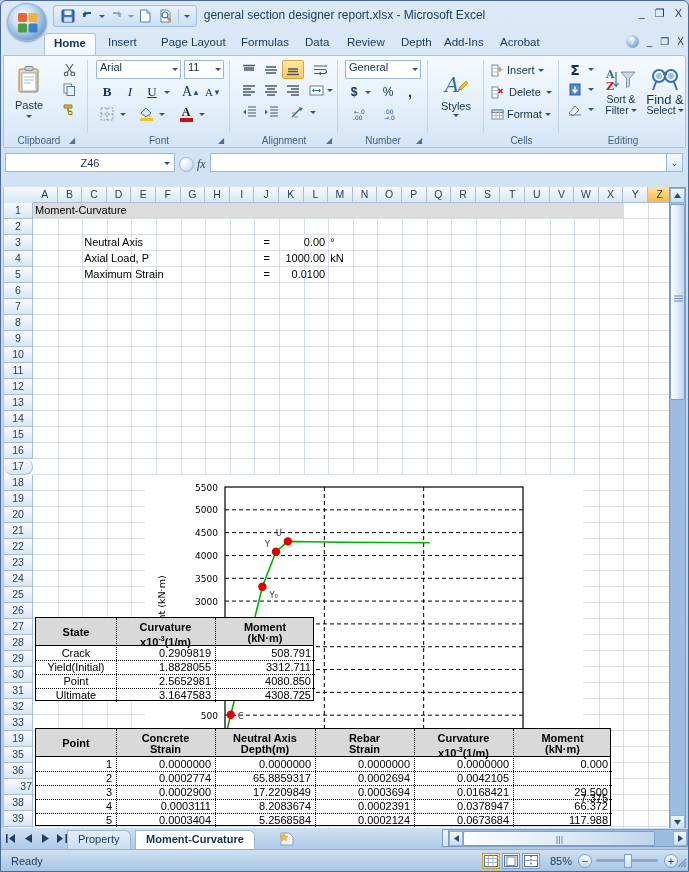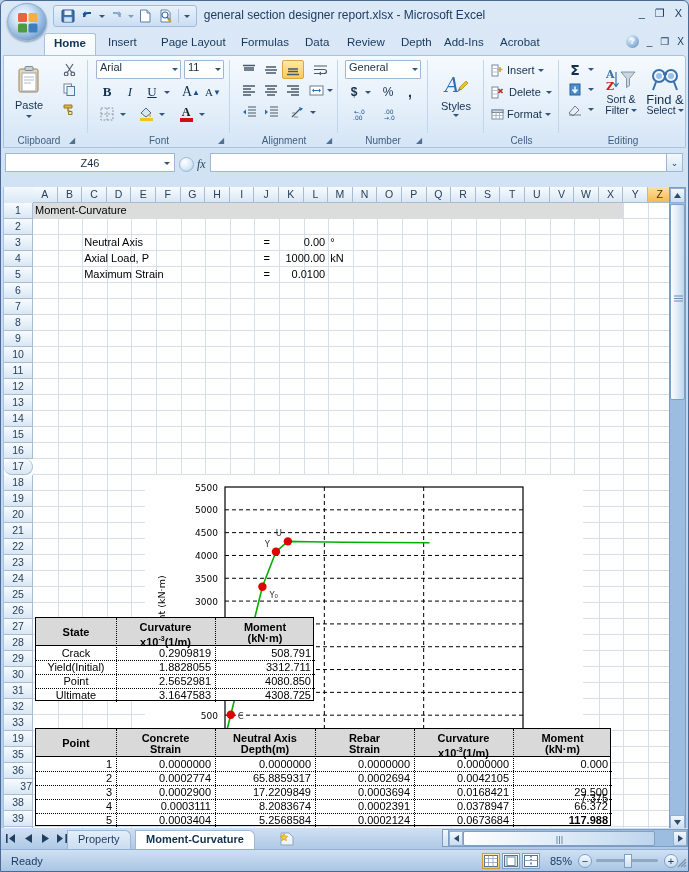--- a/index.html
+++ b/index.html
@@ -888,21 +888,21 @@
           <div class="tcell r" style="left: 179px; top: 71px; width: 100px; padding-right: 4px;">8.2083674</div>
           <div class="tcell r" style="left: 279px; top: 71px; width: 99px; padding-right: 4px;">0.0002391</div>
           <div class="tcell r" style="left: 378px; top: 71px; width: 99px; padding-right: 4px;">0.0378947</div>
           <div class="tcell r" style="left: 477px; top: 71px; width: 99px; padding-right: 4px;">66.372</div>
           <div class="tdoth" style="left: 0px; top: 84px; width: 576px;"></div>
           <div class="tcell r" style="left: 0px; top: 85px; width: 80px; padding-right: 4px;">5</div>
           <div class="tcell r" style="left: 80px; top: 85px; width: 99px; padding-right: 4px;">0.0003404</div>
           <div class="tcell r" style="left: 179px; top: 85px; width: 100px; padding-right: 4px;">5.2568584</div>
           <div class="tcell r" style="left: 279px; top: 85px; width: 99px; padding-right: 4px;">0.0002124</div>
           <div class="tcell r" style="left: 378px; top: 85px; width: 99px; padding-right: 4px;">0.0673684</div>
-          <div class="tcell r" style="left: 477px; top: 85px; width: 99px; padding-right: 4px; font-weight: bold;">117.988</div>
+          <div class="tcell r" style="left: 477px; top: 85px; width: 99px; padding-right: 4px;">117.988</div>
         </div>
       </div>
   </div>
 
   <div class="vsb">
     <div class="sbarrow" style="top:0">
       <svg width="7" height="5" viewBox="0 0 7 5">
         <path d="M3.5 0 L7 5 L0 5 Z" fill="#2a4a70"></path>
       </svg>
     </div>

